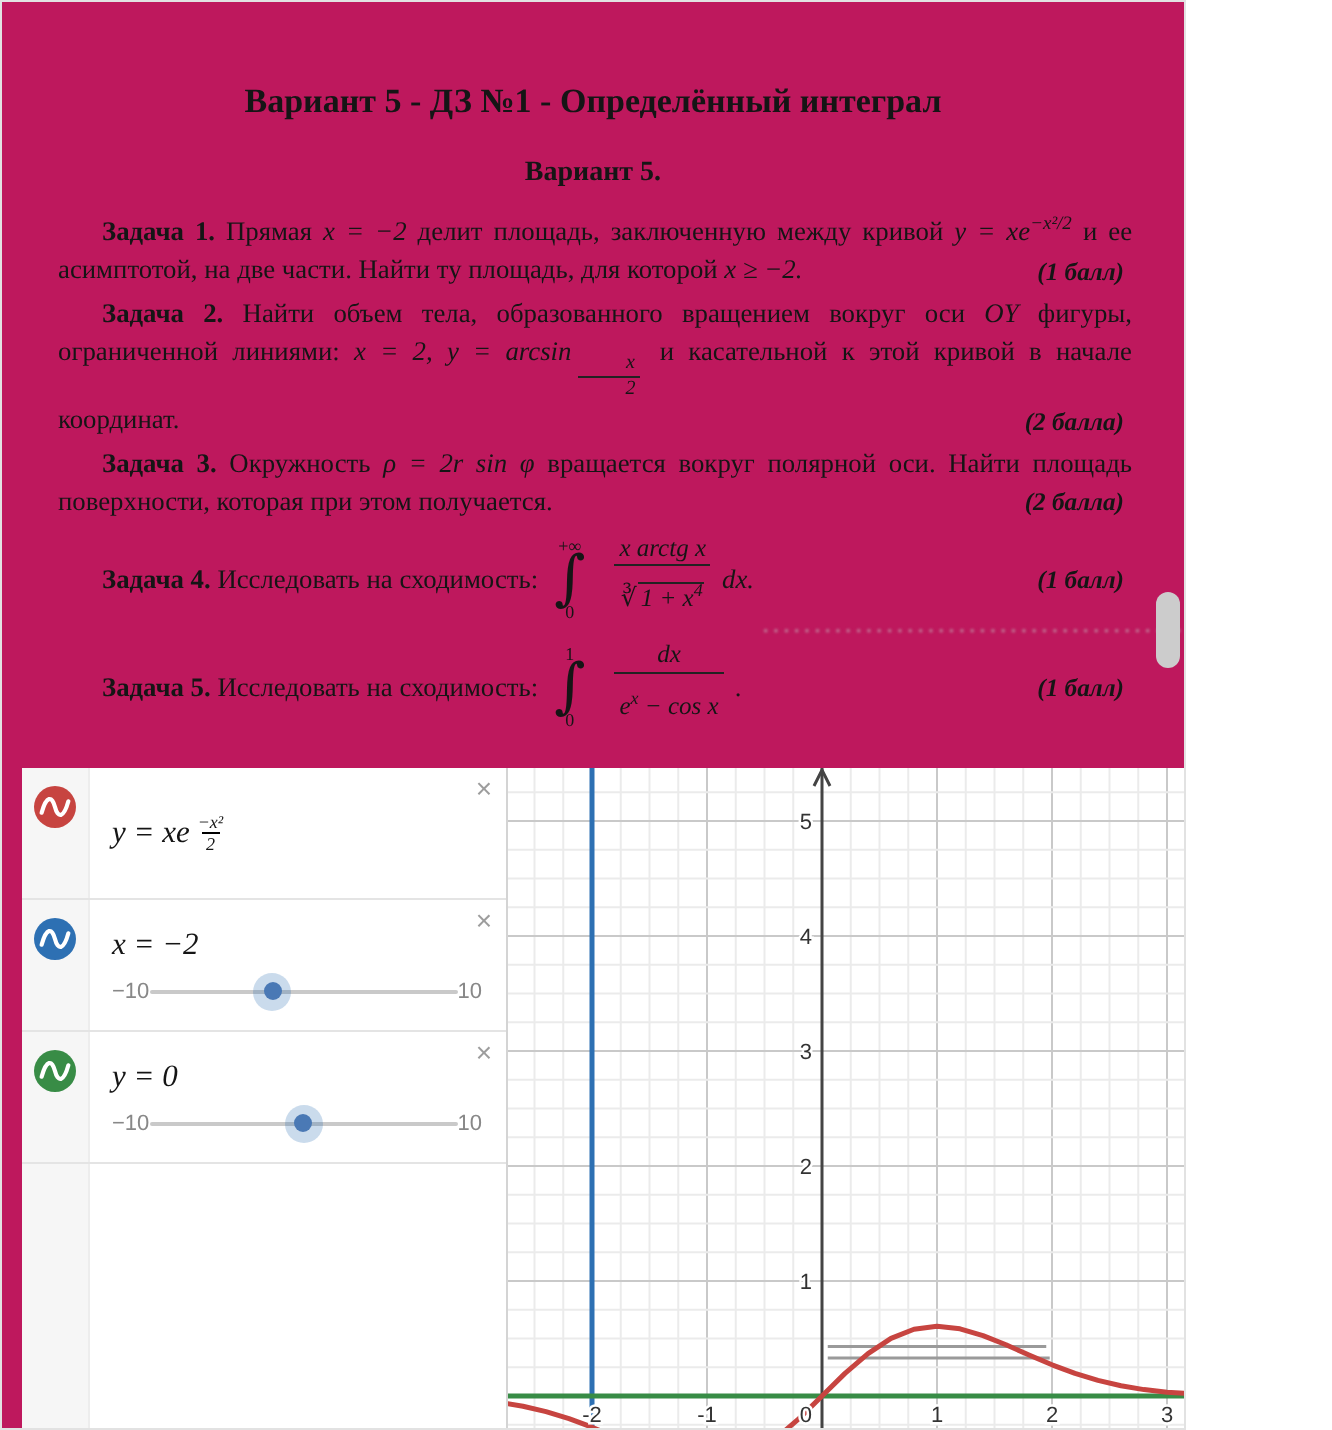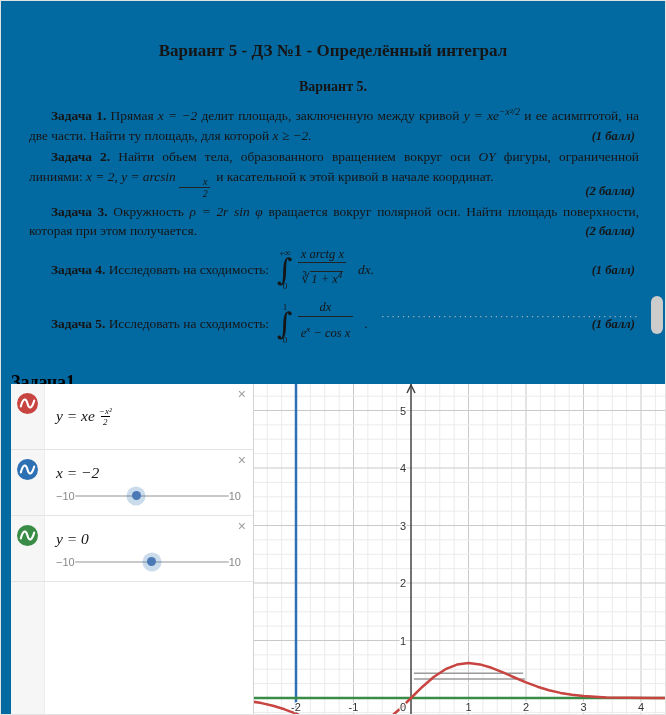--- a/index.html
+++ b/index.html
@@ -1,37 +1,37 @@
 <!DOCTYPE html>
 <html><head>
 <meta charset="utf-8">
 <style>
   html,body{margin:0;padding:0;background:#ffffff;}
-  .screen{position:relative;width:666px;height:715px;background:#0369a1;overflow:hidden;
+  .screen{position:relative;width:593px;height:715px;background:#be185d;overflow:hidden;
           font-family:"Liberation Serif","DejaVu Serif",serif;color:#151515;
           border:1px solid #e2e2e2;box-sizing:border-box;}
   
   .doc-title{margin-top:40px;text-align:center;font-weight:700;font-size:17px;}
   .doc-subtitle{margin-top:18px;text-align:center;font-weight:700;font-size:14px;}
   .tasks{margin:11px 26px 0 28px;font-size:13.4px;line-height:1.45;text-align:justify;}
   .task{position:relative;text-indent:22px;margin-top:2px;}
   .tlabel{font-weight:700;margin-top:36px;}
   .mi{font-style:italic;}
   .mexp{font-size:9.5px;}
   .pts{position:absolute;right:4px;bottom:0;font-style:italic;font-weight:700;font-size:12.6px;text-indent:0;}
   .task-display{display:flex;align-items:center;position:relative;padding-left:22px;margin-top:5px;min-height:46px;text-indent:0;}
   .int-col{display:inline-flex;flex-direction:column;align-items:center;line-height:1;margin-left:8px;}
   .int-lim{font-size:9px;}
   .int-sign{font-size:30px;line-height:0.8;font-family:"DejaVu Serif",serif;}
-  .frac{display:inline-flex;flex-direction:column;align-items:center;margin-left:5px;font-size:12.5px;line-height:1.3;}
+  .frac{display:inline-flex;flex-direction:column;align-items:center;margin-left:14px;font-size:12.5px;line-height:1.3;}
   .frac .num{padding:0 3px;}
   .frac .den{border-top:1px solid #222;padding:7px 3px;}
   .root-arg{border-top:1px solid #222;margin-left:1px;padding:0 1px;}
   .ssup{font-size:9px;}
-  .after{margin-left:11px;}
+  .after{margin-left:5px;}
   .pts-c{top:50%;bottom:auto;transform:translateY(-50%);}
   .ifrac{display:inline-flex;flex-direction:column;align-items:center;font-size:10px;line-height:1.15;vertical-align:-4px;margin:0 3px;}
   .ifrac .ifn{padding:0 2px;}
   .ifrac .ifd{border-top:1px solid #222;padding:0 2px;}
   .cutoff{position:absolute;left:380px;top:309px;width:258px;color:#c3c3c3;font-size:11px;
           letter-spacing:1.5px;filter:blur(0.7px);overflow:hidden;white-space:nowrap;}
   .scroll-thumb{position:absolute;right:2px;top:295px;width:12px;height:38px;background:#cccccc;border-radius:6px;}
   .section-heading{margin:24px 0 0 10px;font-size:18px;font-weight:700;color:#000;}
   
   .desmos{position:absolute;left:10px;top:383px;width:656px;height:332px;display:flex;}

